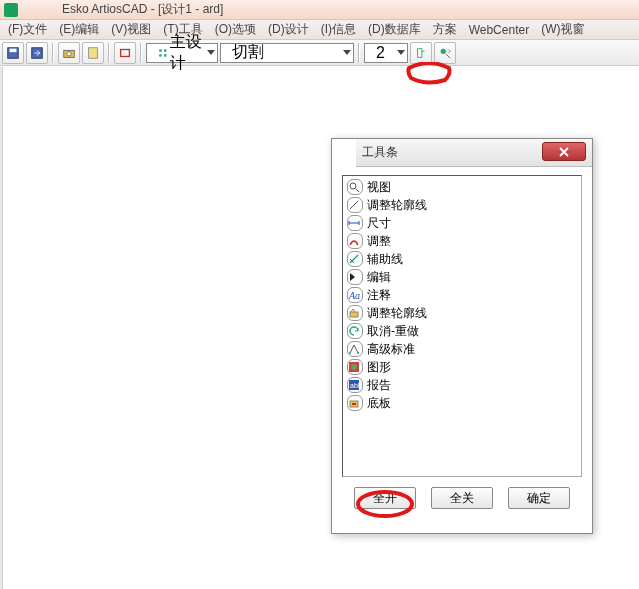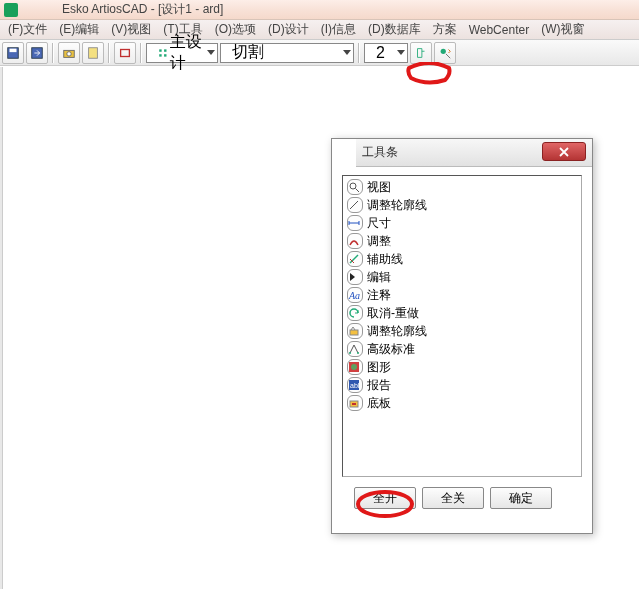--- a/index.html
+++ b/index.html
@@ -156,21 +156,21 @@
     border-radius: 6px;
     display: flex;
     align-items: center;
     justify-content: flex-start;
   }
   .list-item .ic svg { width: 12px; height: 12px; }
   .button-row {
     display: flex;
     gap: 6px;
     padding: 10px 12px 0 12px;
-    justify-content: flex-start;
+    justify-content: space-between;
   }
   .btn {
     width: 62px; height: 22px;
     border: 1px solid #888;
     background: linear-gradient(to bottom,#fdfdfd,#e6e6e6);
     border-radius: 2px;
     display: flex;
     align-items: center;
     justify-content: center;
     font-size: 12px;
@@ -334,34 +334,34 @@
         <div class="ic">
             <svg viewBox="0 0 12 12">
               <text x="1" y="10" font-size="10" font-style="italic" fill="#2050c0" font-family="serif">Aa</text>
             </svg>
           </div>
         <span>注释</span>
       </div>
       <div class="list-item">
         <div class="ic">
             <svg viewBox="0 0 12 12">
+              <rect x="2" y="5" width="8" height="5" fill="#f4c040" stroke="#888"></rect>
+              <path d="M3 5 l2 -3 l2 3" stroke="#888" fill="none"></path>
+            </svg>
+          </div>
+        <span>调整轮廓线</span>
+      </div>
+      <div class="list-item">
+        <div class="ic">
+            <svg viewBox="0 0 12 12">
               <path d="M10 6 A4 4 0 1 0 6 10" fill="none" stroke="#2a7" stroke-width="1.5"></path>
               <path d="M10 3 L10 6 L7 6" stroke="#2a7" fill="none"></path>
             </svg>
           </div>
         <span>取消-重做</span>
-      </div>
-      <div class="list-item">
-        <div class="ic">
-            <svg viewBox="0 0 12 12">
-              <rect x="2" y="5" width="8" height="5" fill="#f4c040" stroke="#888"></rect>
-              <path d="M3 5 l2 -3 l2 3" stroke="#888" fill="none"></path>
-            </svg>
-          </div>
-        <span>调整轮廓线</span>
       </div>
       <div class="list-item">
         <div class="ic">
             <svg viewBox="0 0 12 12">
               <path d="M2 10 L6 2 L10 10" stroke="#555" fill="none"></path>
               <circle cx="2" cy="10" r="1" fill="#2a7"></circle>
               <circle cx="10" cy="10" r="1" fill="#2a7"></circle>
             </svg>
           </div>
         <span>高级标准</span>

